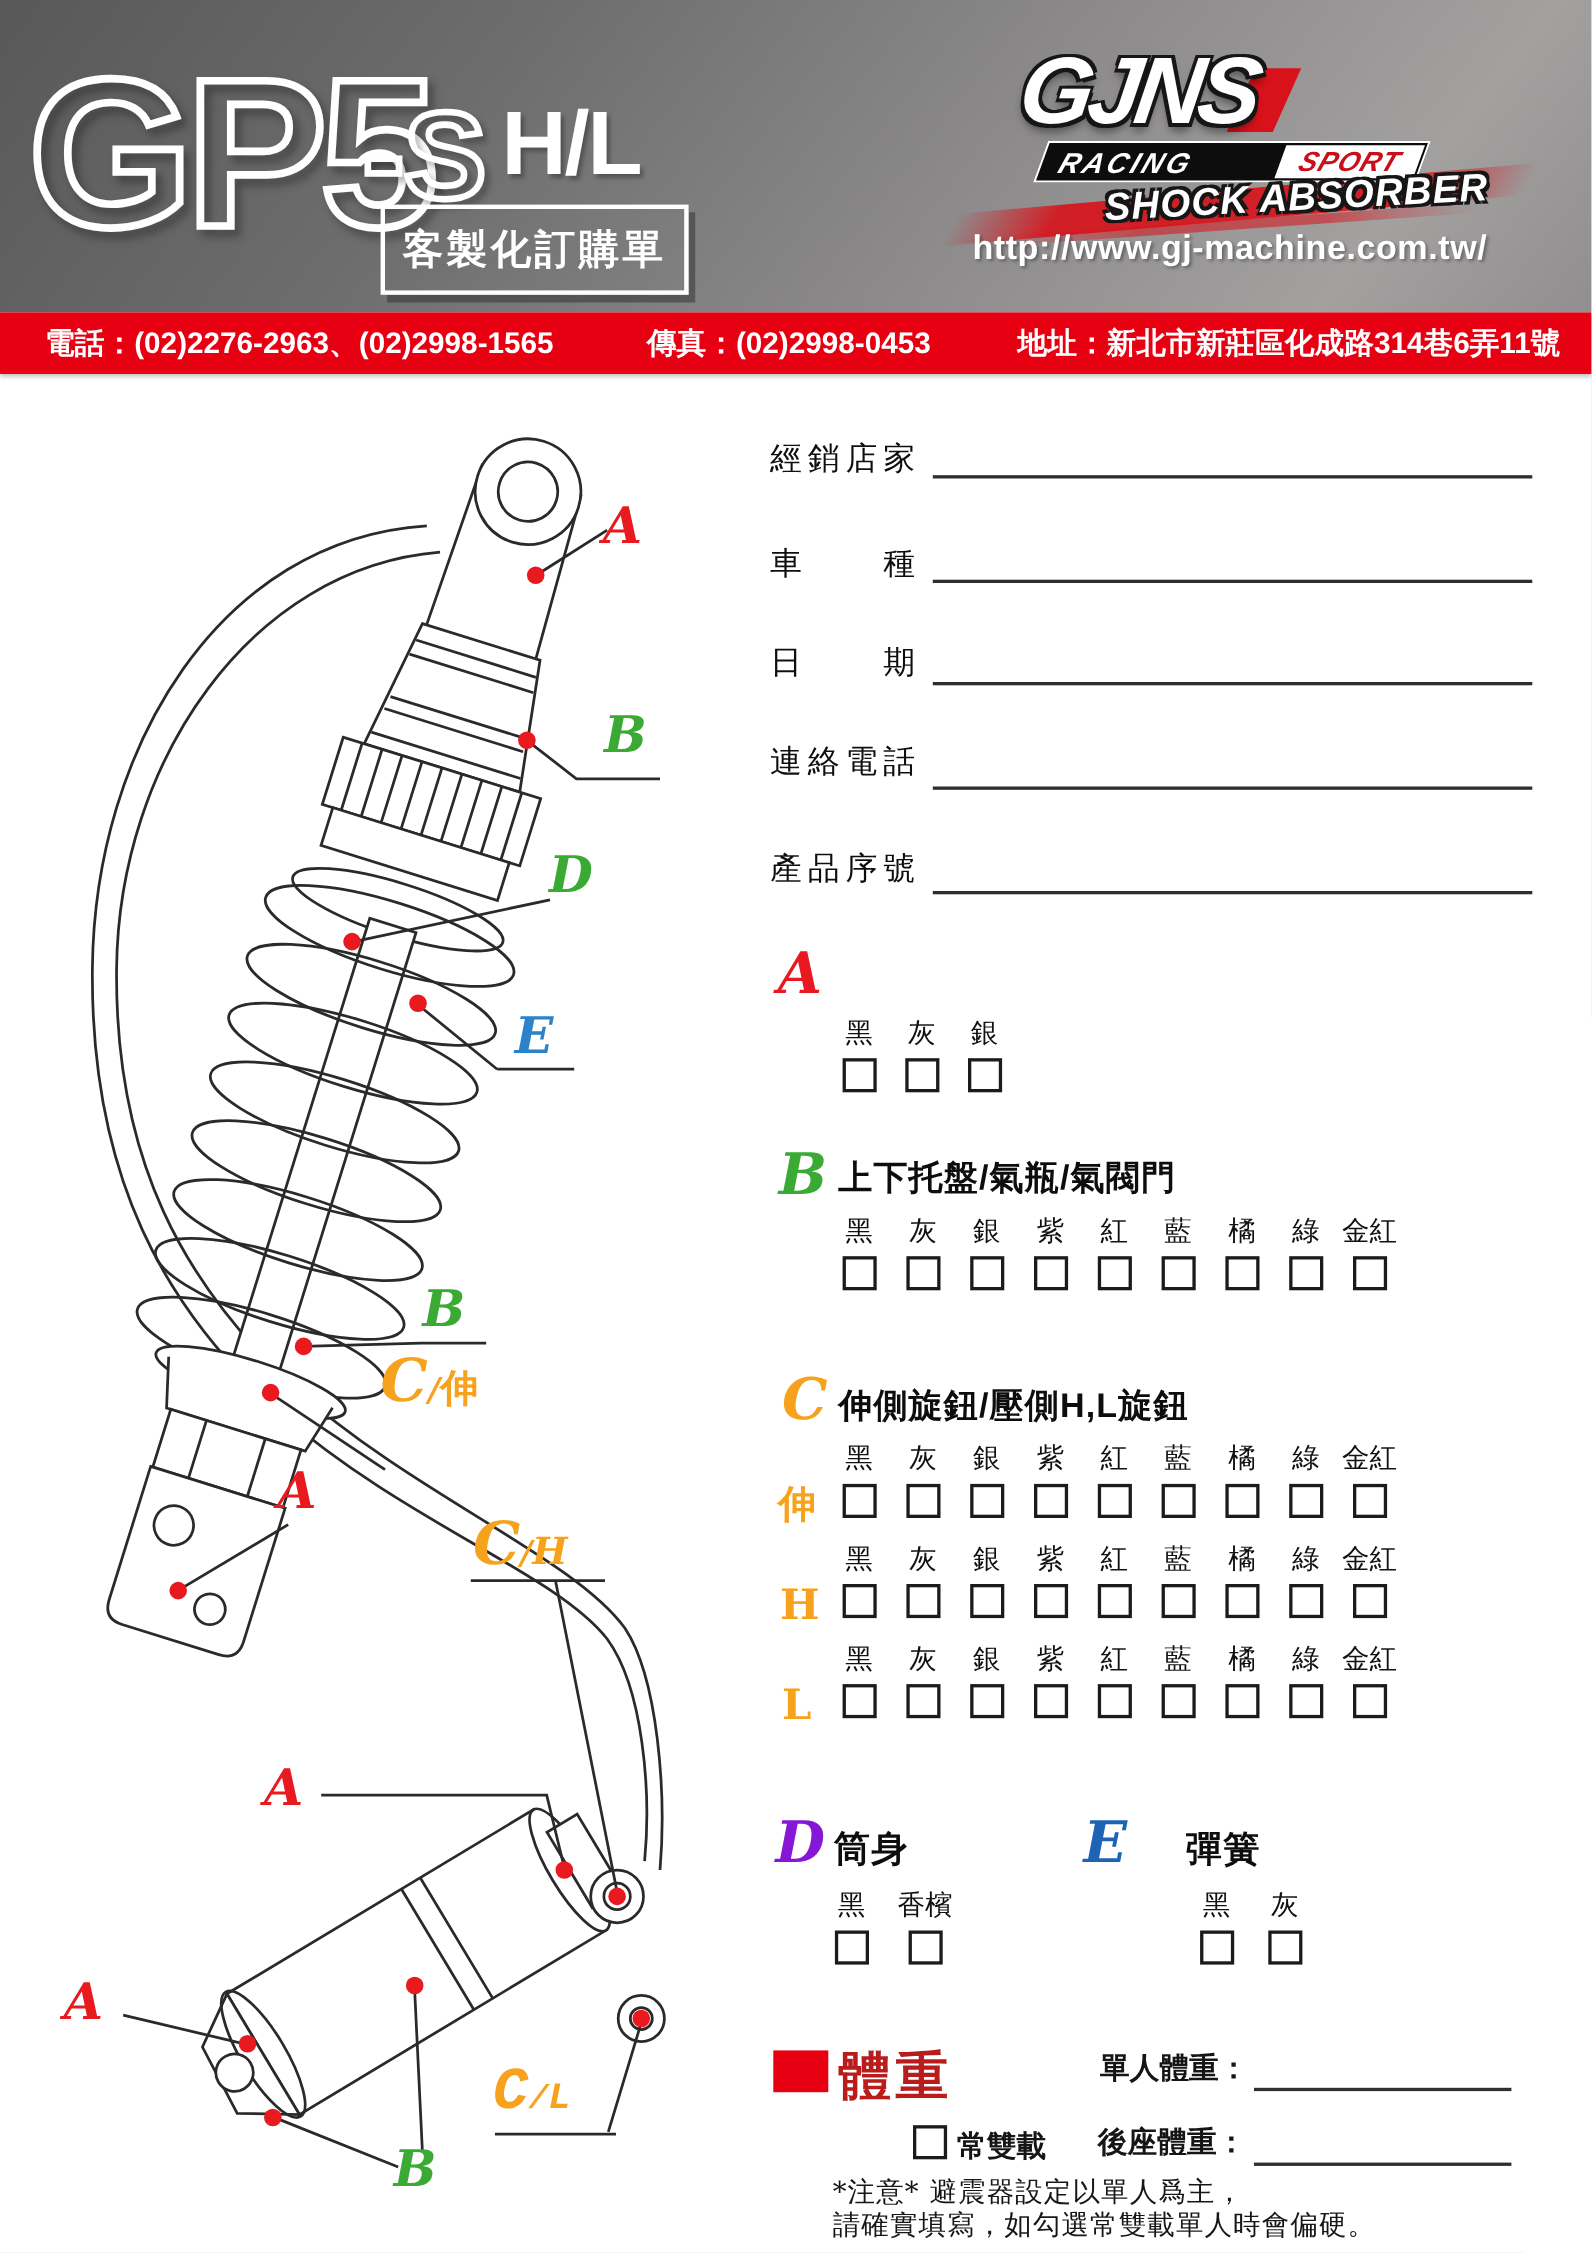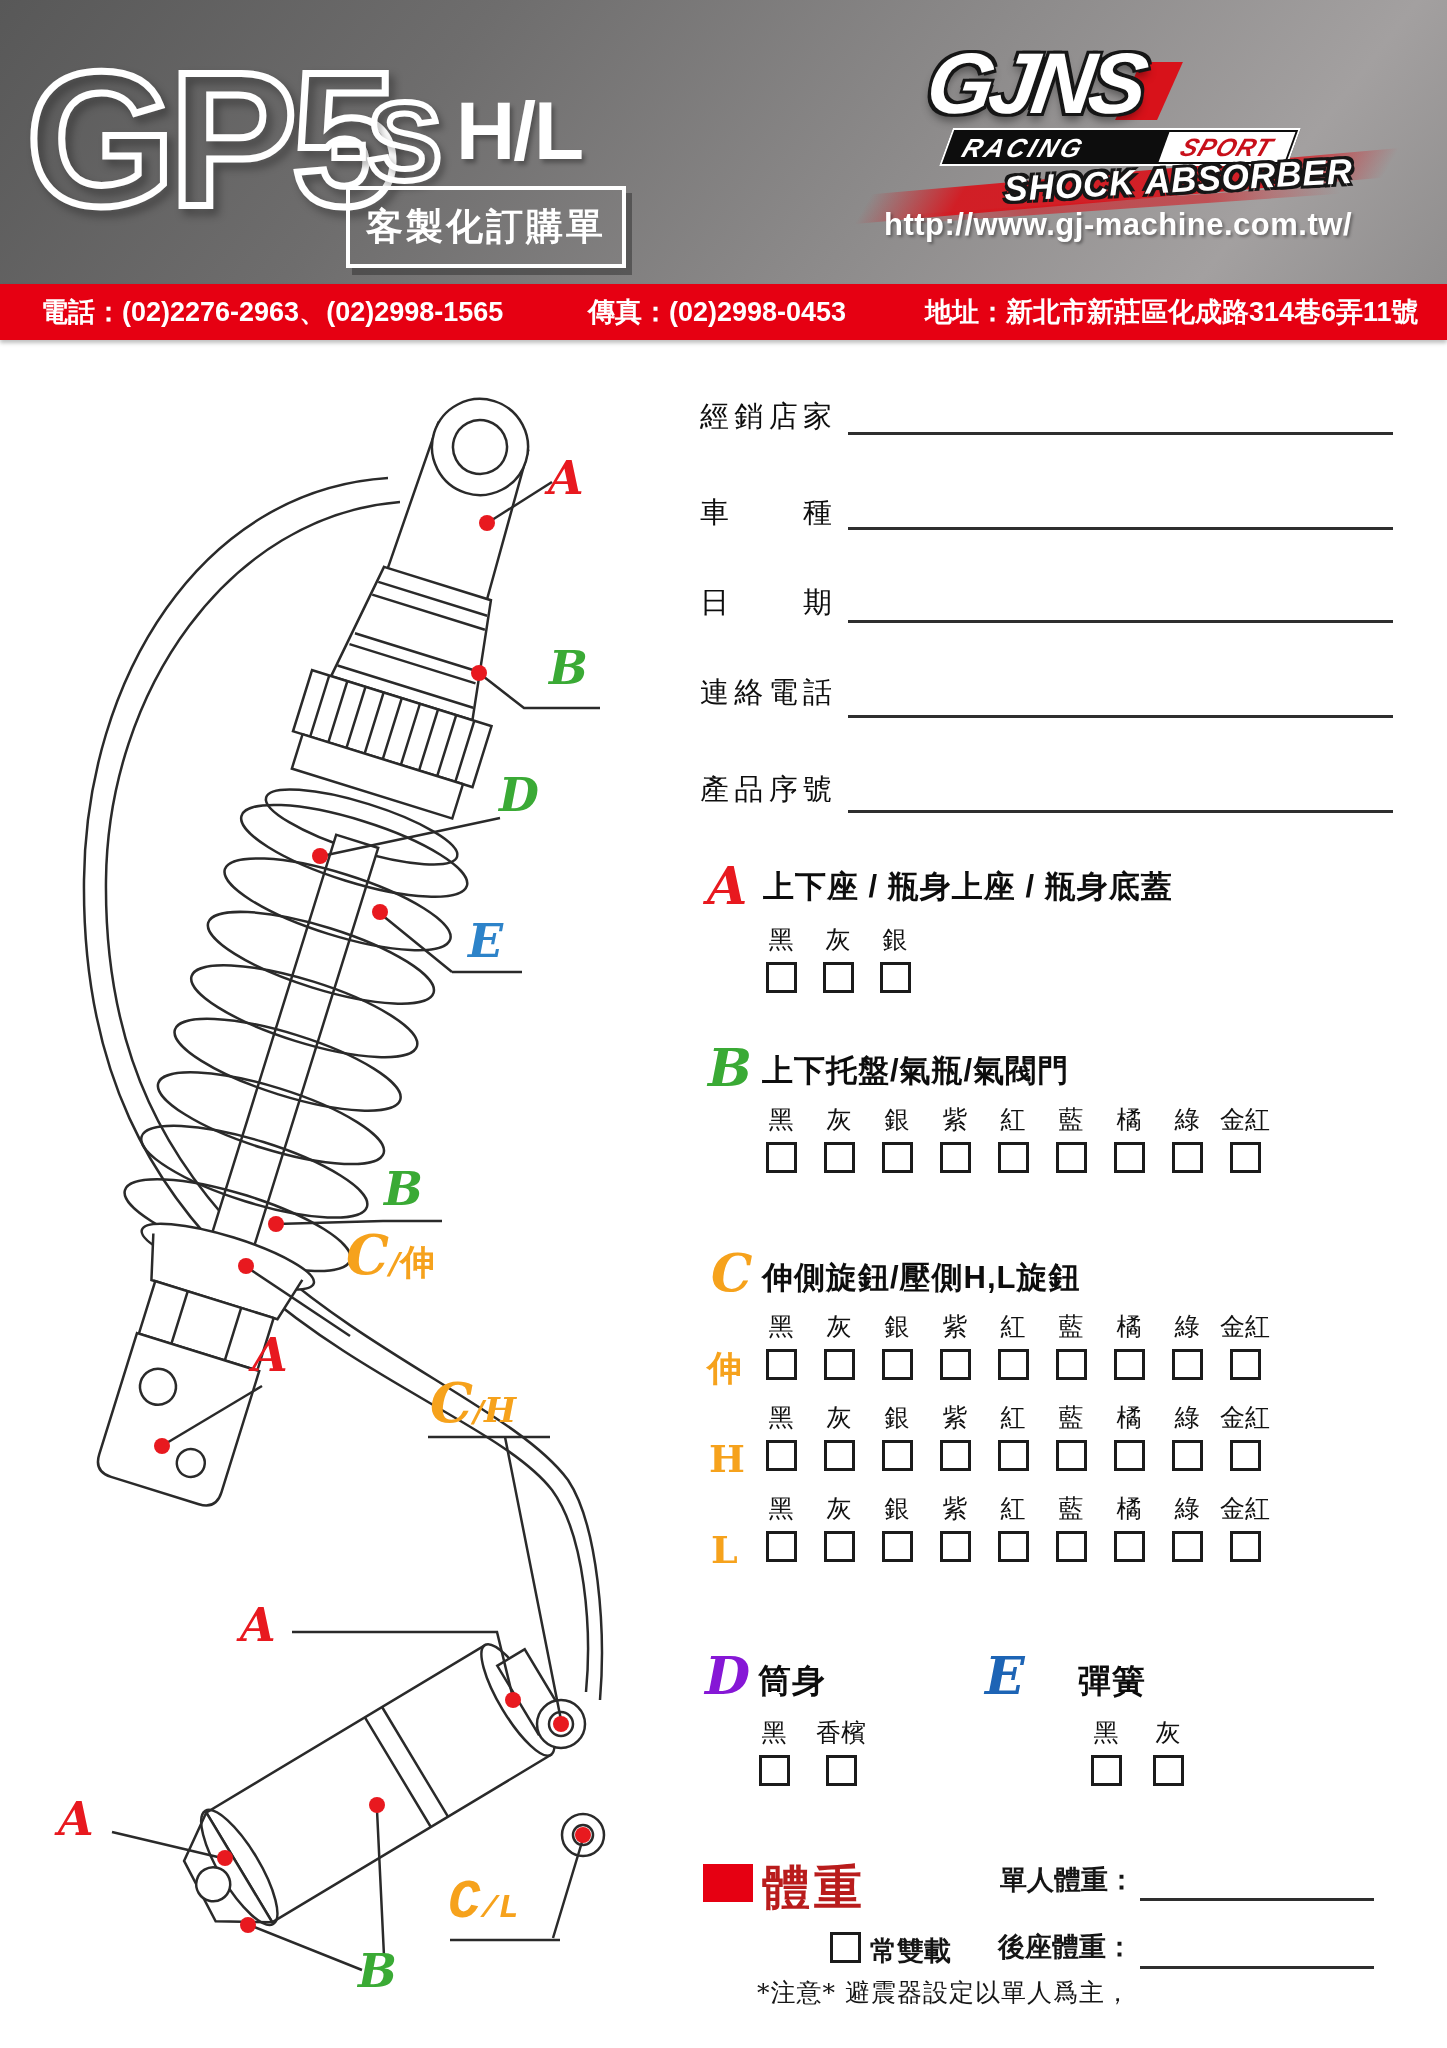--- a/index.html
+++ b/index.html
@@ -204,21 +204,20 @@
   <div class="flabel" style="left:700px;top:493px;">車種</div>
   <div class="wline" style="left:848px;top:495px;width:545px;height:32px;"></div>
   <div class="flabel" style="left:700px;top:583px;">日期</div>
   <div class="wline" style="left:848px;top:588px;width:545px;height:32px;"></div>
   <div class="flabel" style="left:700px;top:673px;">連絡電話</div>
   <div class="wline" style="left:848px;top:683px;width:545px;height:32px;"></div>
   <div class="flabel" style="left:700px;top:770px;">產品序號</div>
   <div class="wline" style="left:848px;top:778px;width:545px;height:32px;"></div>
 
   <div class="sec-letter c-red" style="left:707px;top:860px;">A</div>
-  <div class="sec-title" style="left:763px;top:866px;">上下座 / 瓶身上座 / 瓶身底蓋</div>
   <div class="colrow gap21" style="left:763px;top:926px;">
 
   <div class="ccol">
       <span class="clabel">黑</span>
       <span class="cbx"></span>
     </div>
       <div class="ccol">
       <span class="clabel">灰</span>
       <span class="cbx"></span>
     </div>
@@ -423,14 +422,15 @@
 
   <div class="wt-square"></div>
   <div class="wt-title">體重</div>
   <div class="wt-text" style="left:1000px;top:1862px;">單人體重：</div>
   <div class="wline" style="left:1140px;top:1866px;width:234px;height:32px;"></div>
   <span class="cbx" style="position:absolute;left:830px;top:1932px;"></span>
   <div class="wt-text" style="left:870px;top:1933px;">常雙載</div>
   <div class="wt-text" style="left:998px;top:1929px;">後座體重：</div>
   <div class="wline" style="left:1140px;top:1934px;width:234px;height:32px;"></div>
   <div class="wt-note" style="left:757px;top:1976px;">*注意* 避震器設定以單人爲主，</div>
+  <div class="wt-note" style="left:757px;top:2006px;">請確實填寫，如勾選常雙載單人時會偏硬。</div>
 
 </div>
 
 </body></html>

